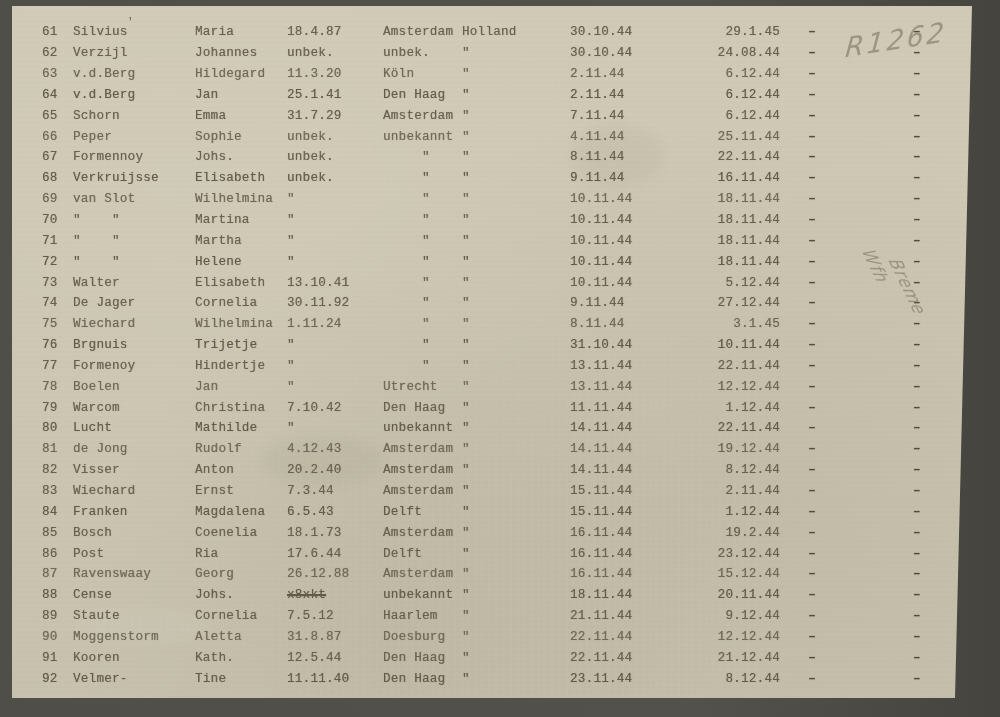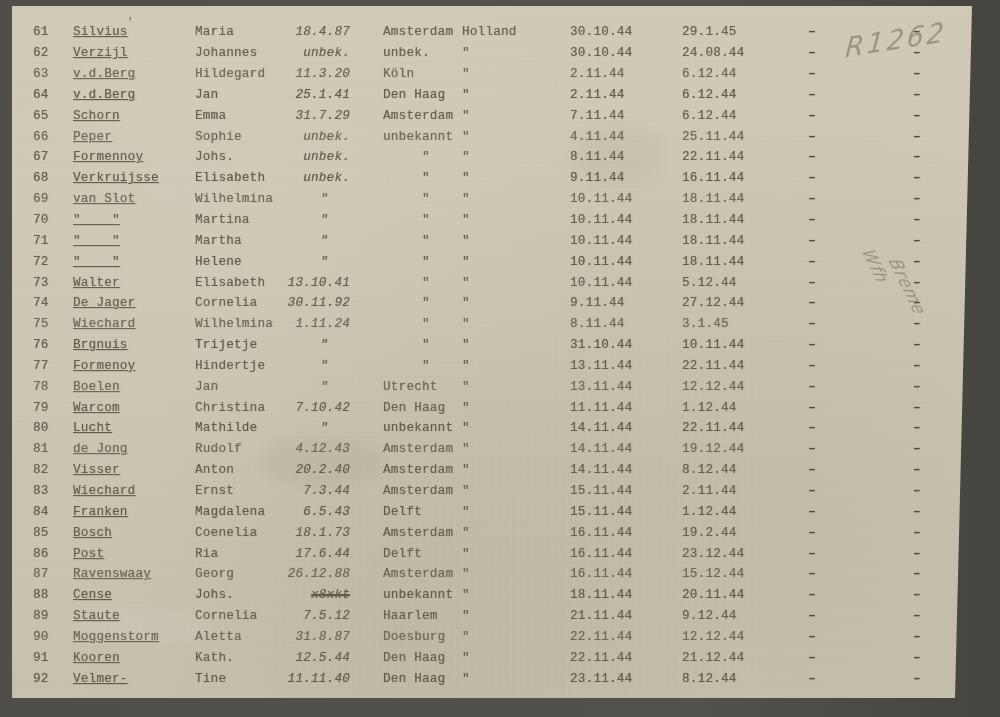--- a/index.html
+++ b/index.html
@@ -32,28 +32,28 @@
   .row{
     display:grid;height:20.85px;align-items:center;
     grid-template-columns:58px 122px 95px 65px 110px 108px 112px 98px 64px 1fr;
     font-size:12.5px;letter-spacing:.3px;color:#6a6251;
     text-shadow:.3px .3px .7px rgba(90,82,66,.55);
     white-space:pre;
   }
   .row:nth-child(3n){color:#716a58;}
   .row:nth-child(4n){color:#645c4b;}
   .c{display:block;}
-  .c0{padding-left:21px;}
-  .c1{padding-left:3px;text-decoration:underline;}
+  .c0{padding-left:30px;}
+  .c1{padding-left:3px;}
   .c2{padding-left:3px;}
-  .c3{text-align:right;padding-right:2px;font-style:italic;}
+  .c3{text-align:left;padding-right:2px;}
   .c4{padding-left:31px;}
   .c5{text-align:left;}
   .c6{}
-  .c7{text-align:left;}
+  .c7{text-align:right;margin-left:16px;}
   .c8{text-align:center;font-weight:bold;color:#534c3e;letter-spacing:0;}
   .c9{padding-left:69px;font-weight:bold;color:#534c3e;letter-spacing:0;}
   .dit-b{padding-right:24px;}
   .dit-p{padding-left:70px;}
   .struck{text-decoration:line-through;text-decoration-thickness:1.5px;}
   .hand{
     position:absolute;color:rgba(148,140,122,.85);
     font-family:"DejaVu Sans",sans-serif;font-style:italic;
     pointer-events:none;
   }

